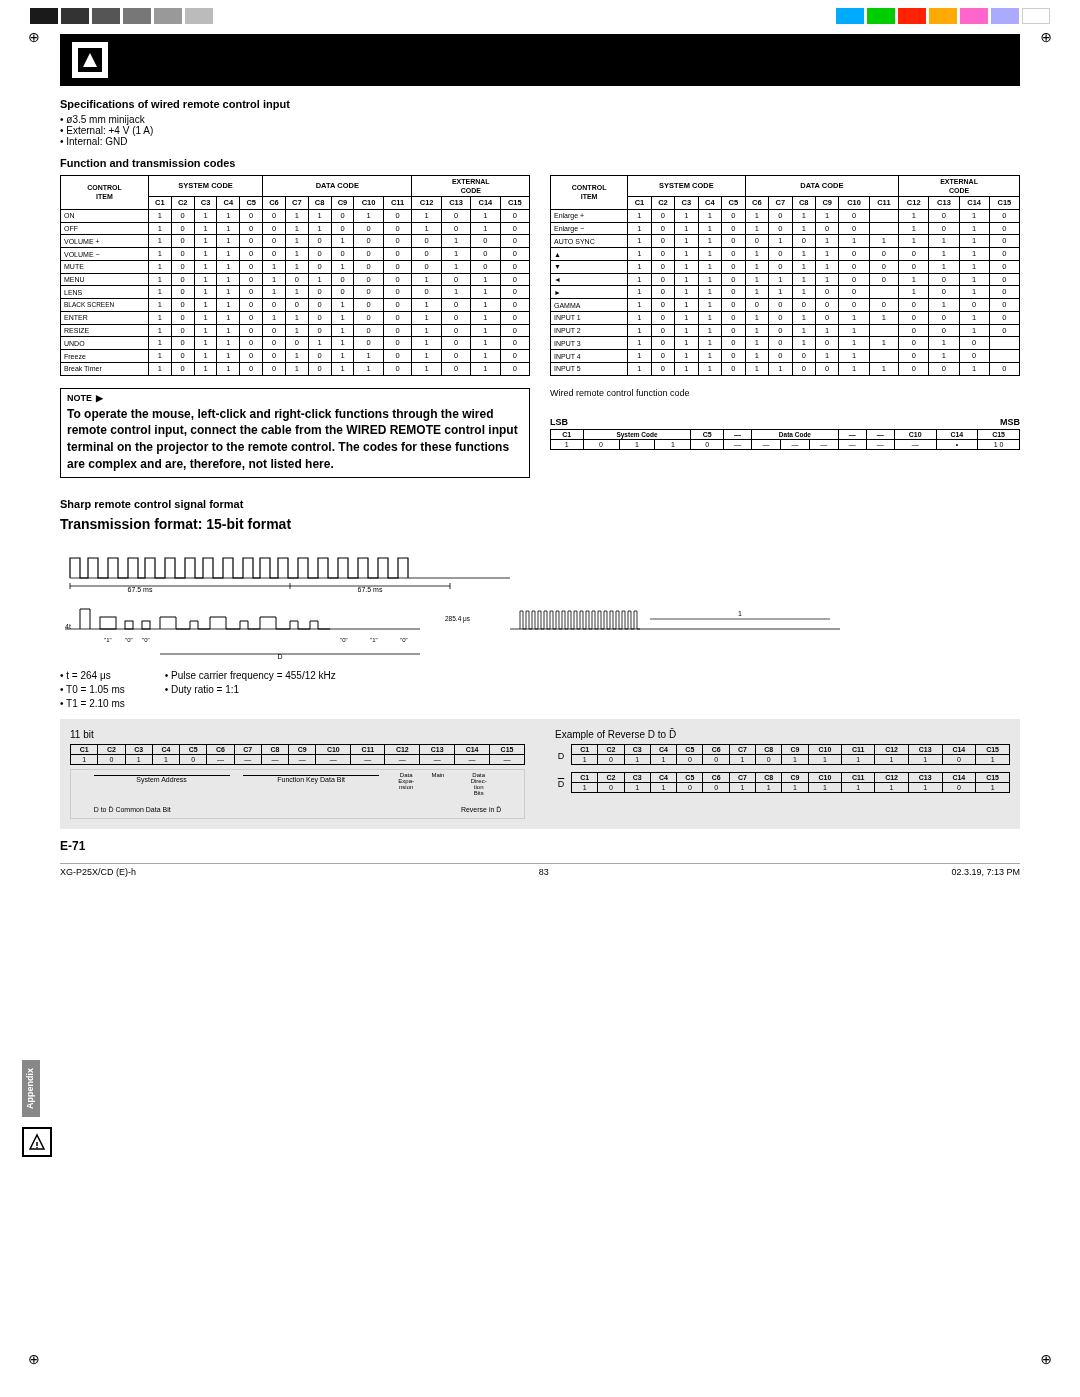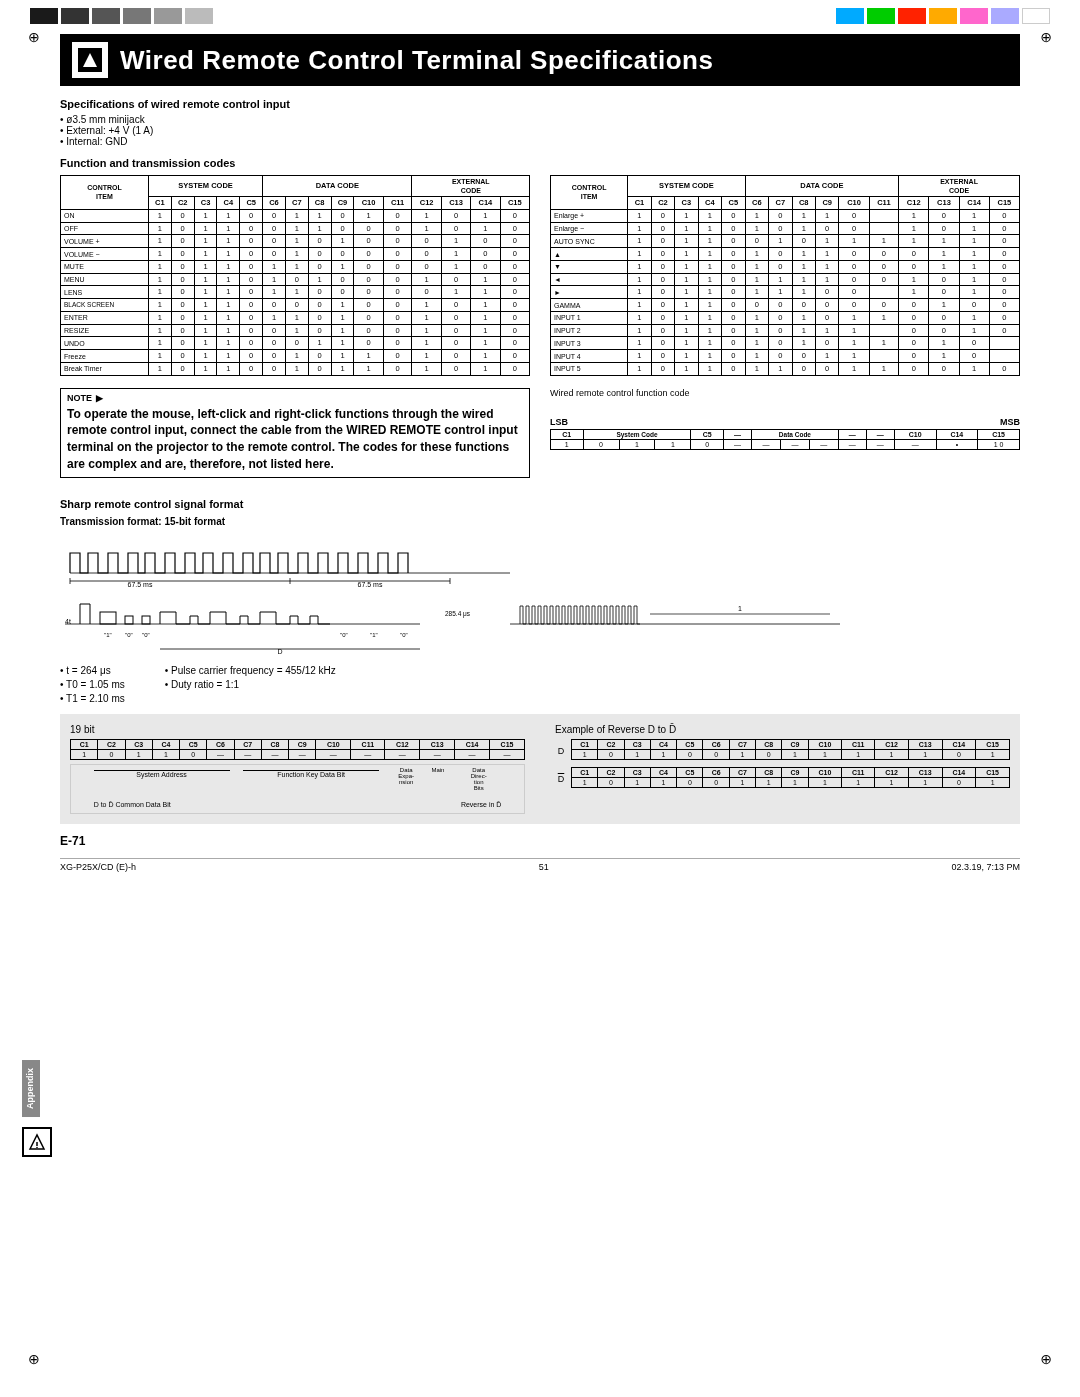--- a/index.html
+++ b/index.html
@@ -156,21 +156,21 @@
       content: "• ";
     }
 
     
     .sharp-title {
       font-weight: bold;
       font-size: 11px;
       margin-bottom: 6px;
     }
     .transmission-label {
-      font-size: 10px;
+      font-size: 14px;
       margin-bottom: 6px;
     }
     .transmission-label span {
       font-weight: bold;
     }
 
     
     .waveform-container {
       margin: 6px 0;
       position: relative;
@@ -308,21 +308,20 @@
 <div style="position:absolute; left:28px; top:30px; font-size:14px; line-height:1;">⊕</div>
 <div style="position:absolute; right:28px; top:30px; font-size:14px; line-height:1;">⊕</div>
 
 <div class="page-header">
   <div class="header-icon">
     <svg width="28" height="28" viewBox="0 0 28 28">
       <rect x="2" y="2" width="24" height="24" fill="#000"></rect>
       <polygon points="7,21 14,7 21,21" fill="#fff"></polygon>
     </svg>
   </div>
-  <div class="header-title">Wired Remote Control Terminal Specifications</div>
 </div>
 
 <div class="main-content">
 
   <div style="margin-top:10px;">
     <div class="specs-title">Specifications of wired remote control input</div>
     <ul class="specs-list">
       <li>ø3.5 mm minijack</li>
       <li>External: +4 V (1 A)</li>
       <li>Internal: GND</li>
@@ -994,21 +993,21 @@
         <div class="formula-item">Pulse carrier frequency = 455/12 kHz</div>
         <div class="formula-item">Duty ratio = 1:1</div>
       </div>
     </div>
 
   </div>
 
   <div style="background:#e8e8e8; padding:10px; margin-bottom:10px;">
     <div class="tc-row">
       <div class="tc-left">
-        <div class="tc-subtitle">19 bit</div>
+        <div class="tc-subtitle">11 bit</div>
 
         <table class="tc-table">
           <thead>
             <tr>
               <th>C1</th>
                 <th>C2</th>
                 <th>C3</th>
                 <th>C4</th>
                 <th>C5</th>
               <th>C6</th>
@@ -1162,15 +1161,15 @@
   </svg>
 </div>
 
 <div style="margin: 10px 60px; font-weight:bold; font-size:12px;">E-71</div>
 
 <div style="position:absolute; left:28px; bottom:30px; font-size:14px;">⊕</div>
 <div style="position:absolute; right:28px; bottom:30px; font-size:14px;">⊕</div>
 
 <div style="margin: 4px 60px; display:flex; justify-content:space-between; font-size:9px; border-top:1px solid #aaa; padding-top:3px;">
   <span>XG-P25X/CD (E)-h</span>
-  <span>51</span>
+  <span>83</span>
   <span>02.3.19, 7:13 PM</span>
 </div>
 
 </body></html>

